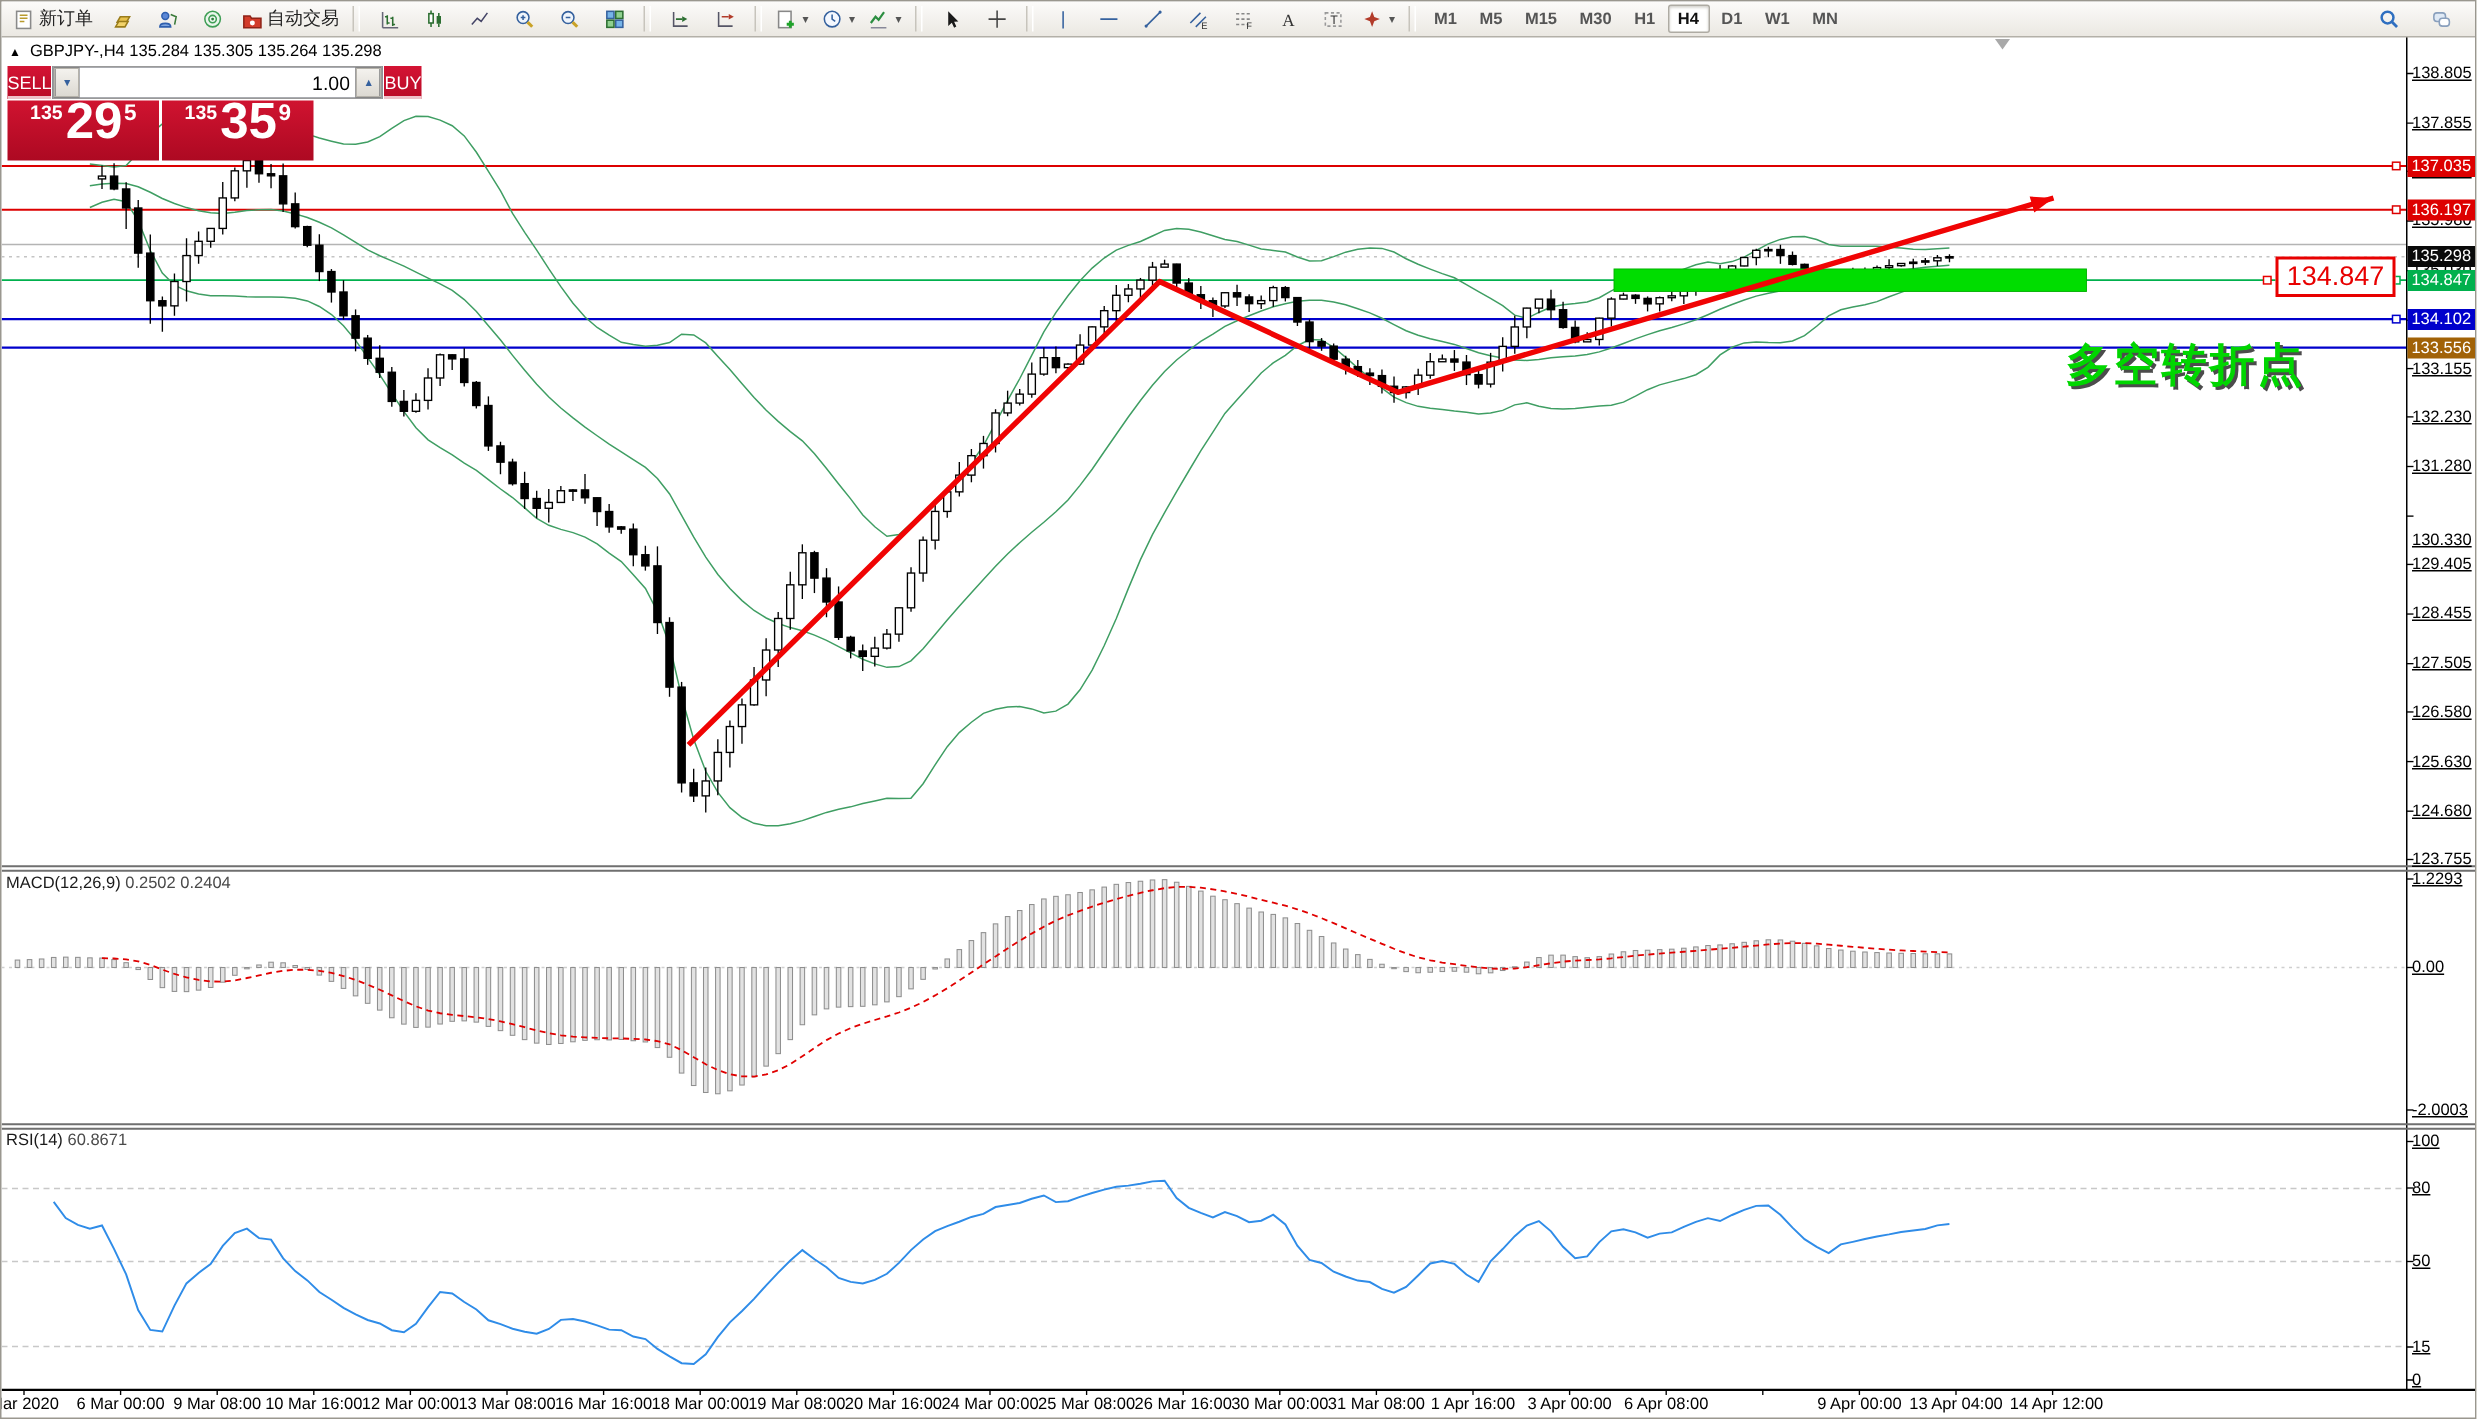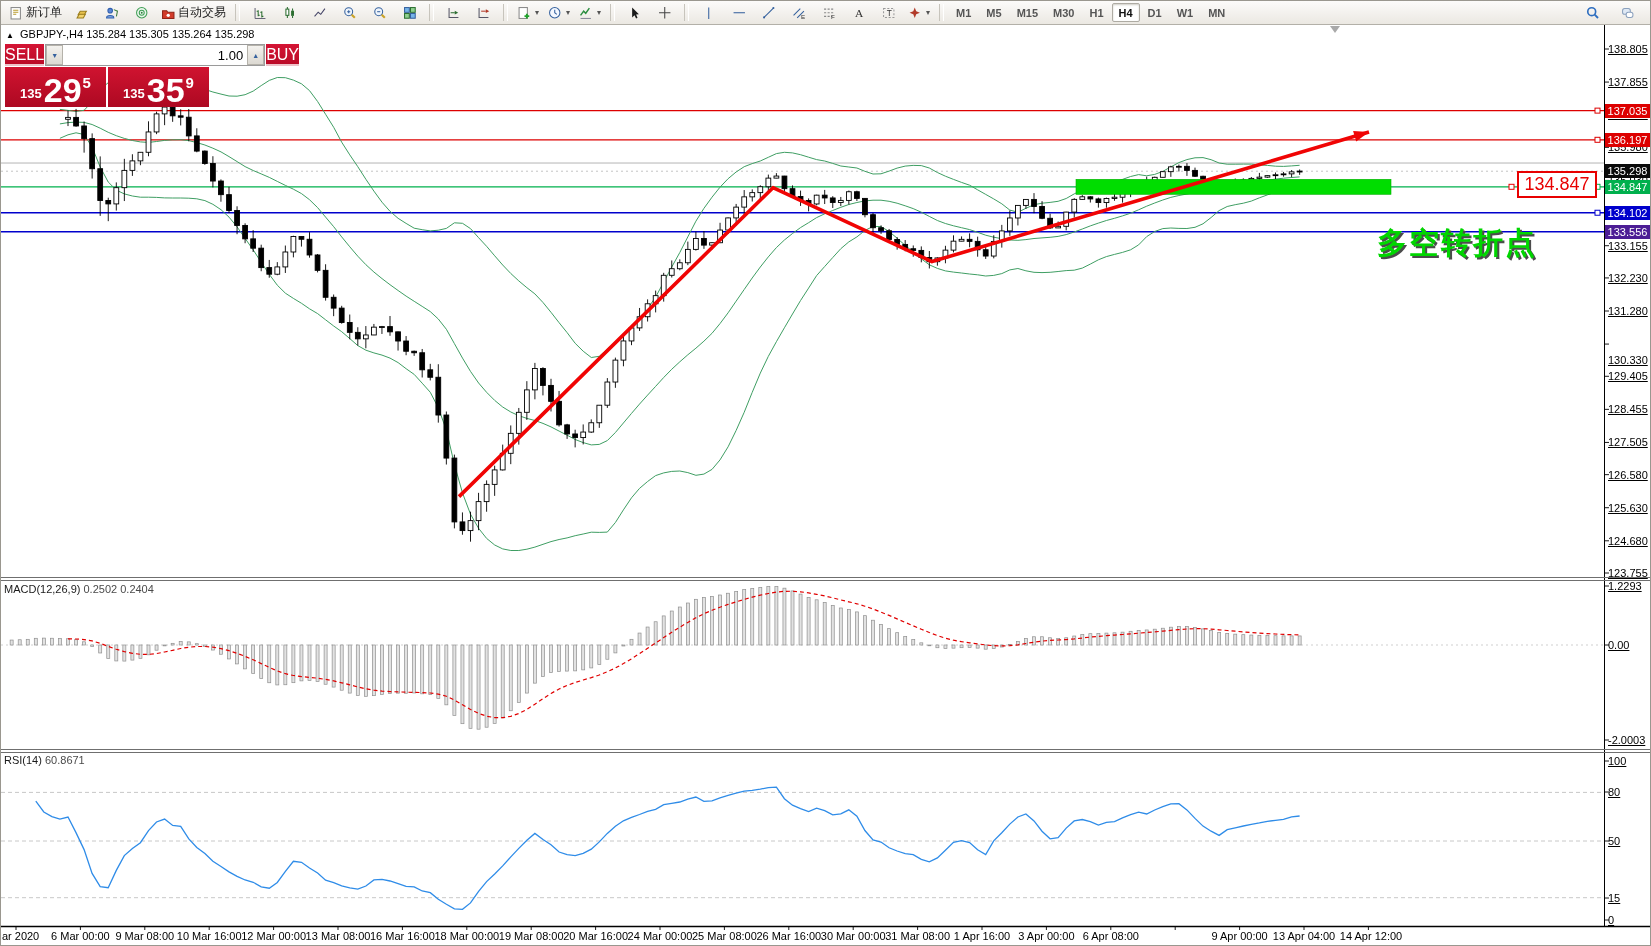--- a/index.html
+++ b/index.html
@@ -19,29 +19,29 @@
   .tf-btn.active{background:#fff;border-color:#aeaba3;box-shadow:inset 0 1px 2px #cfcdc7;color:#111;}
   #tb-right{margin-left:auto;display:flex;align-items:center;gap:6px;padding-right:4px;}
   
   #chart-svg{position:absolute;left:0;top:0;z-index:1;}
   .overlay{position:absolute;z-index:10;}
   #symbol-title{left:5px;top:27px;font-size:11px;color:#000;white-space:nowrap;}
   #symbol-title .exp{font-size:8px;margin-right:3px;}
   
   #trade-panel{left:4px;top:43px;width:204px;}
   .tp-top{display:flex;height:22px;gap:1px;}
-  .tp-sb{width:52px;background:linear-gradient(#d41434,#b80a26);color:#fff;font-size:16px;
+  .tp-sb{width:52px;background:linear-gradient(#d41434,#b80a26);color:#fff;font-size:12px;
          display:flex;align-items:center;justify-content:center;box-shadow:inset 0 -2px 0 rgba(255,255,255,.75);}
   .vol-box{flex:1;display:flex;background:#0f172a;border:1px solid #9a9a9a;box-sizing:border-box;}
   .vol-btn{width:17px;background:linear-gradient(#f4f2ee,#dcd9d2);color:#35619e;display:flex;
            align-items:center;justify-content:center;font-size:7px;border:1px solid #b5b2aa;box-sizing:border-box;}
   .vol-field{flex:1;border:0;outline:0;text-align:right;font-size:13px;padding:0 4px;color:#000;min-width:0;font-family:inherit;}
   .tp-big{display:flex;height:40px;margin-top:1px;gap:2px;}
   .tp-cell{flex:1;background:linear-gradient(#d01330,#ad0922);color:#fff;display:flex;
-           align-items:flex-end;justify-content:center;padding-bottom:1px;}
+           justify-content:center;padding-bottom:1px;}
   .px-prefix{font-size:13px;font-weight:bold;padding-bottom:5px;margin-right:2px;}
   .px-big{font-size:34px;font-weight:bold;line-height:.88;}
   .px-sup{font-size:15px;font-weight:bold;padding-bottom:15px;margin-left:1px;}
   
   .ind-label{font-size:11px;color:#1a1a1a;white-space:nowrap;}
   .ind-val{color:#4a4a4a;}
   
   #pivot-note{left:1376px;top:222px;font-size:30px;font-weight:bold;color:#00d600;
               text-shadow:2px 2px 0 #4c4c4c;letter-spacing:2px;white-space:nowrap;}
   #price-callout{left:1516px;top:170px;width:76px;height:23px;border:2px solid #e80000;background:#fff;
@@ -944,21 +944,21 @@
       <div class="ax-tick" style="top: 441.435px;">127.505</div>
       <div class="ax-tick" style="top: 473.641px;">126.580</div>
       <div class="ax-tick" style="top: 506.718px;">125.630</div>
       <div class="ax-tick" style="top: 539.794px;">124.680</div>
       <div class="ax-tick" style="top: 572px;">123.755</div>
       <div class="ax-badge" style="top: 109.627px; background: rgb(221, 0, 0);">137.035</div>
       <div class="ax-badge" style="top: 138.803px; background: rgb(221, 0, 0);">136.197</div>
       <div class="ax-badge" style="top: 170.104px; background: rgb(10, 10, 10);">135.298</div>
       <div class="ax-badge" style="top: 185.807px; background: rgb(0, 176, 77);">134.847</div>
       <div class="ax-badge" style="top: 211.746px; background: rgb(0, 0, 204);">134.102</div>
-      <div class="ax-badge" style="top: 230.756px; background: #4c1d95;">133.556</div>
+      <div class="ax-badge" style="top: 230.756px; background: #a16207;">133.556</div>
       <div class="ax-tick" style="top: 585px;">1.2293</div>
       <div class="ax-tick" style="top: 644px;">0.00</div>
       <div class="ax-tick" style="top: 739px;">-2.0003</div>
       <div class="ax-tick" style="top: 760px;">100</div>
       <div class="ax-tick" style="top: 791px;">80</div>
       <div class="ax-tick" style="top: 840px;">50</div>
       <div class="ax-tick" style="top: 897px;">15</div>
       <div class="ax-tick" style="top: 919px;">0</div>
     </div>
   <div id="time-layer">

